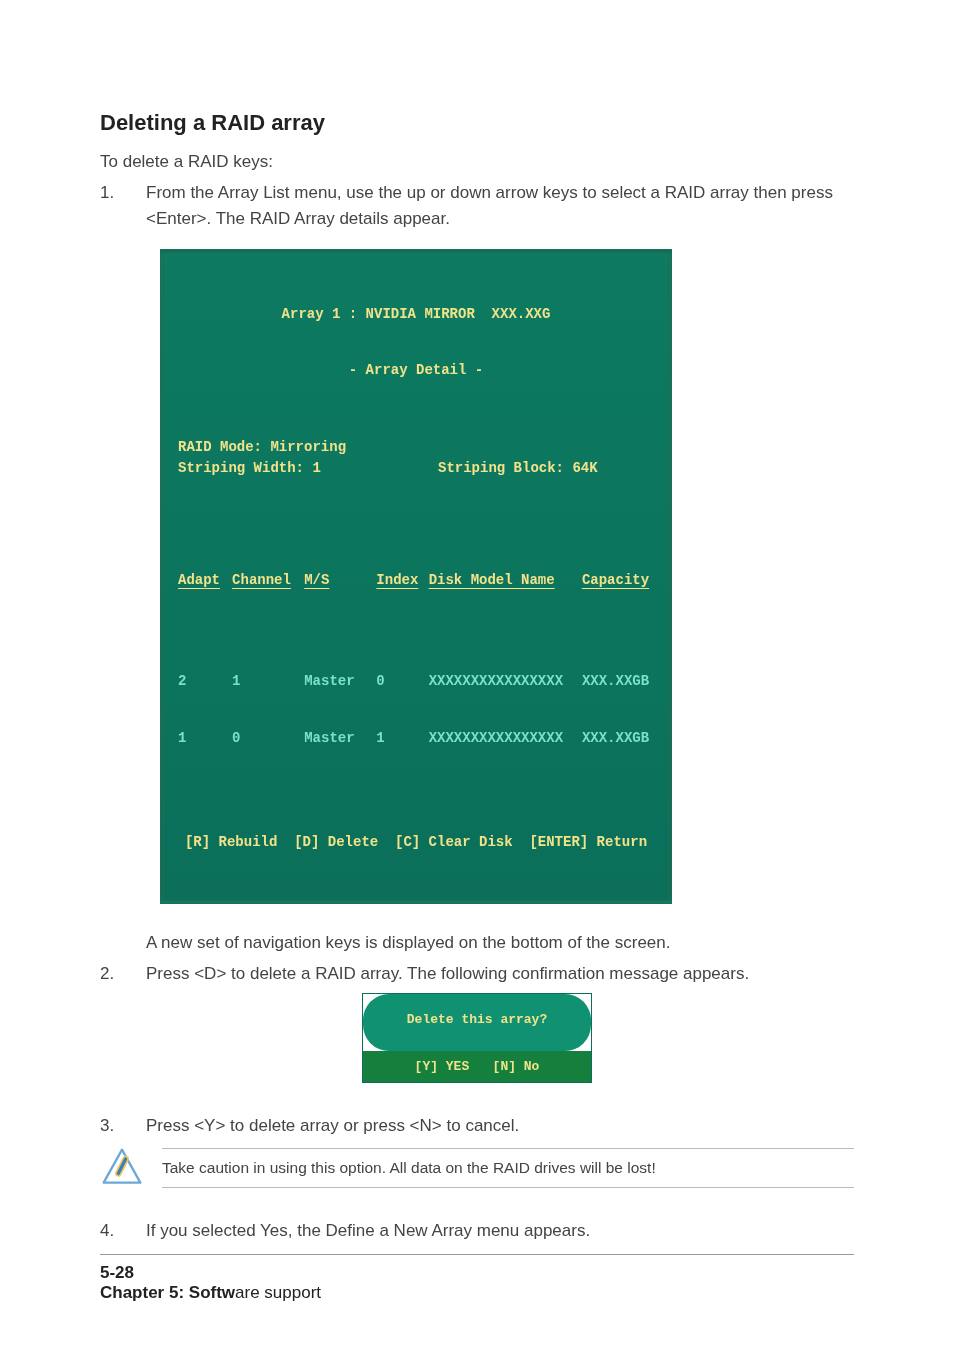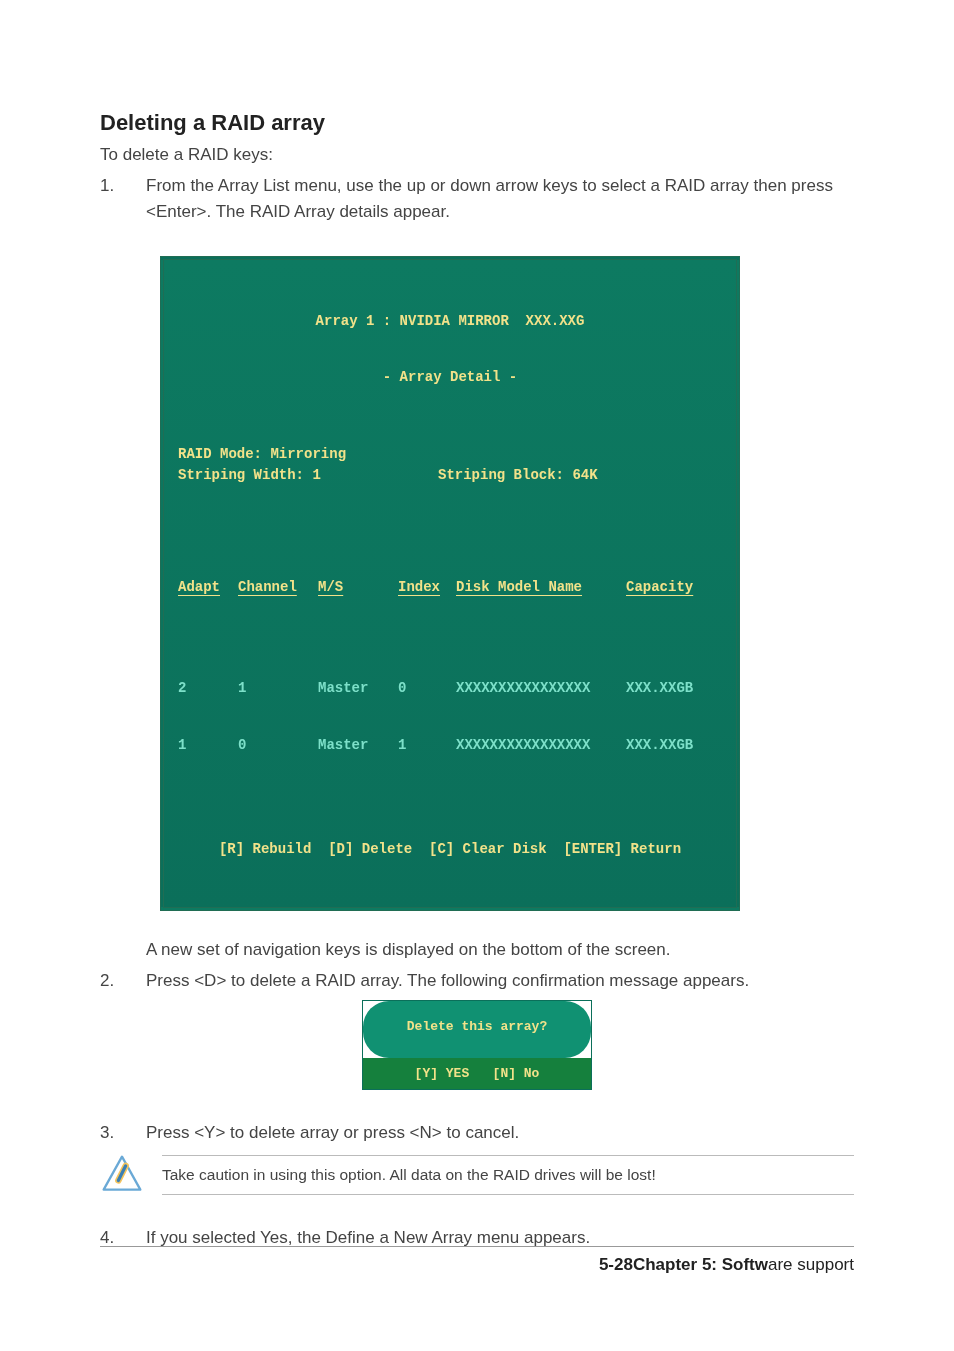--- a/index.html
+++ b/index.html
@@ -9,43 +9,43 @@
     color: #333;
     width: 954px;
     height: 1351px;
     position: relative;
     padding: 110px 100px 0 100px;
   }
   .heading {
     font-size: 22px;
     font-weight: 700;
     color: #222;
-    margin-bottom: 9px;
+    margin-bottom: 16px;
   }
   .intro {
     font-size: 17px;
     color: #444;
     margin-bottom: 8px;
   }
   .list-row {
     display: flex;
     gap: 26px;
     font-size: 17px;
     color: #444;
     margin-bottom: 6px;
     line-height: 1.5;
   }
   .list-num {
     width: 20px;
     flex-shrink: 0;
   }
   .list-body { flex: 1; }
   .bios-outer {
-    margin: 32px 0 26px 60px;
-    width: 580px;
+    margin: 18px 0 26px 60px;
+    width: 512px;
     border: 4px double #206d54;
     background: #0b6f5a;
     background: linear-gradient(#0d7a61, #0b6f5a);
   }
   .bios-inner {
     padding: 14px 14px 10px 14px;
     font-family: "Courier New", monospace;
     font-size: 14px;
     font-weight: 700;
     color: #f2e28a;
@@ -109,29 +109,30 @@
     border-top: 1px solid #bbb;
     border-bottom: 1px solid #bbb;
     padding: 10px 0;
   }
   .caution-text {
     font-size: 15.5px;
     color: #444;
   }
   .page-footer {
     position: absolute;
-    bottom: 76px;
+    bottom: 48px;
     left: 100px;
     right: 100px;
     border-top: 1px solid #999;
     display: flex;
-    justify-content: flex-end;
+    justify-content: center;
     padding-top: 8px;
     font-size: 17px;
     color: #222;
+    flex-direction: column;
   }
   .page-footer .pagenum { font-weight: 700; }
   .page-footer .chapter .bold { font-weight: 700; }
 </style>
 </head>
 <body>
 
 <div class="heading">Deleting a RAID array</div>
 <div class="intro">To delete a RAID keys:</div>
 

